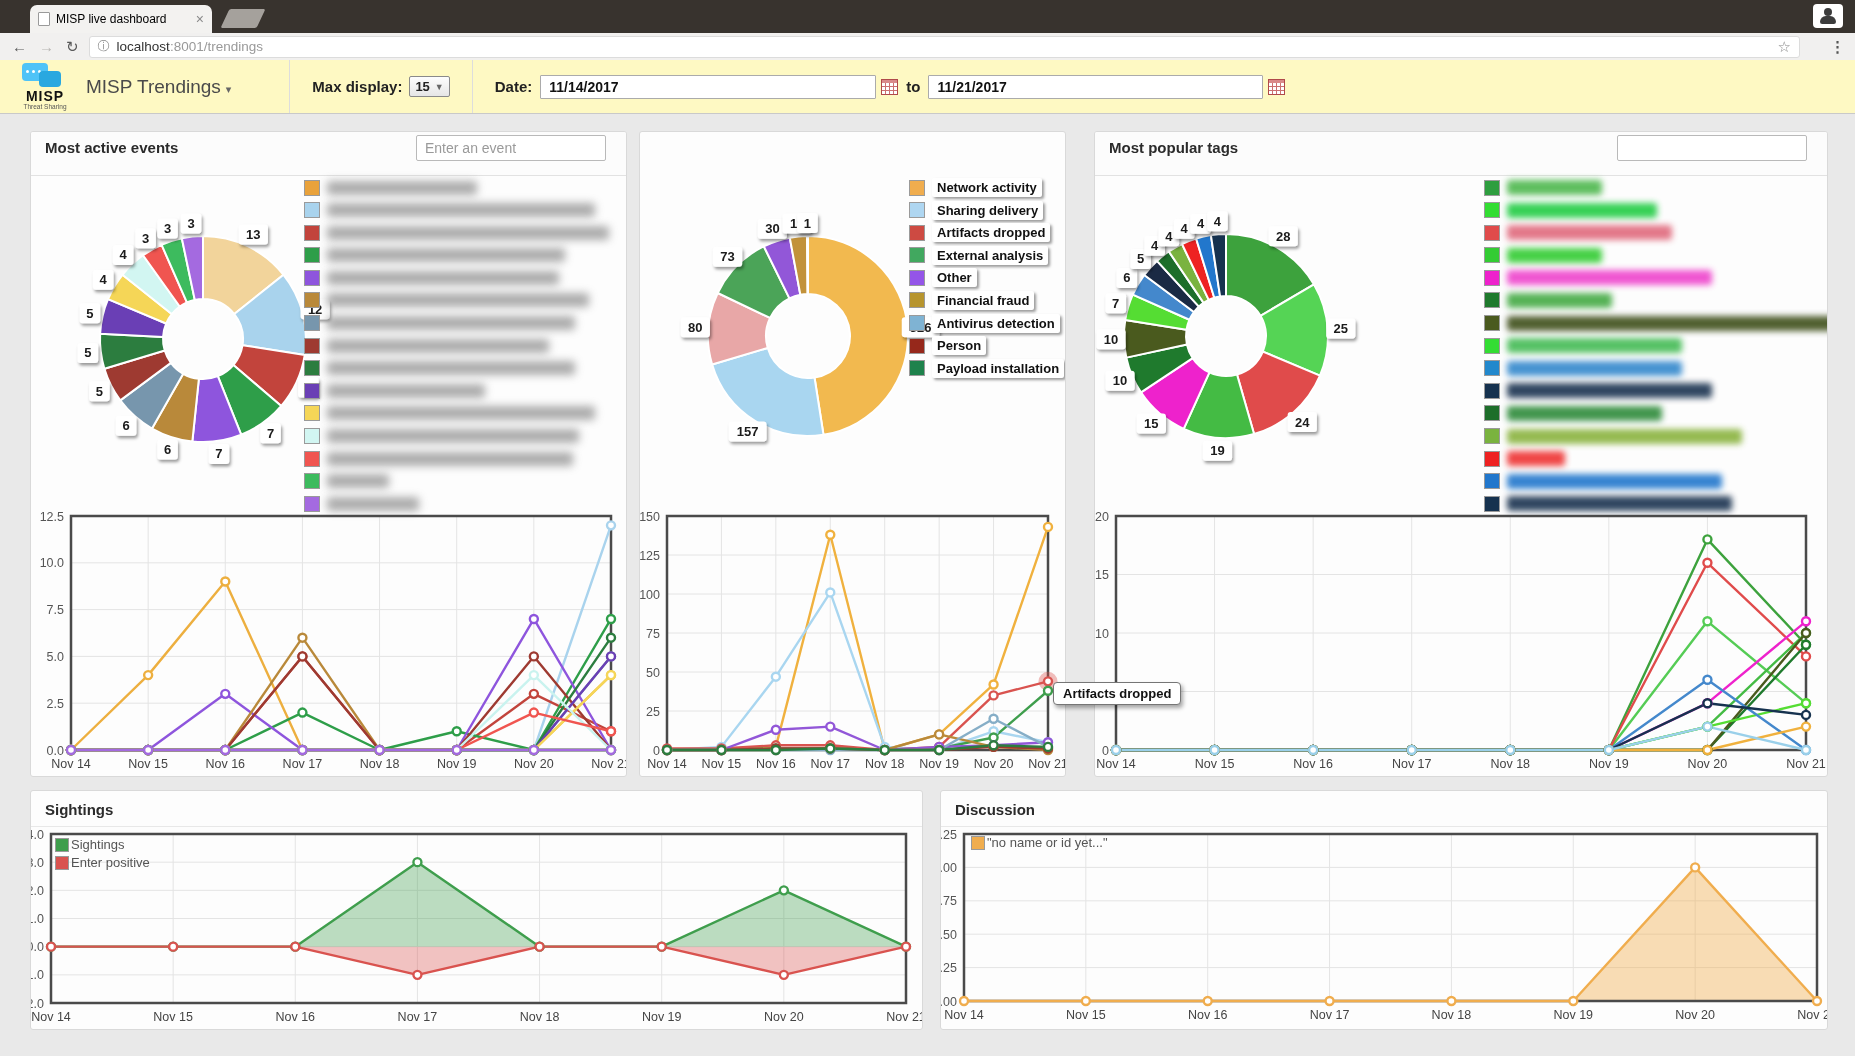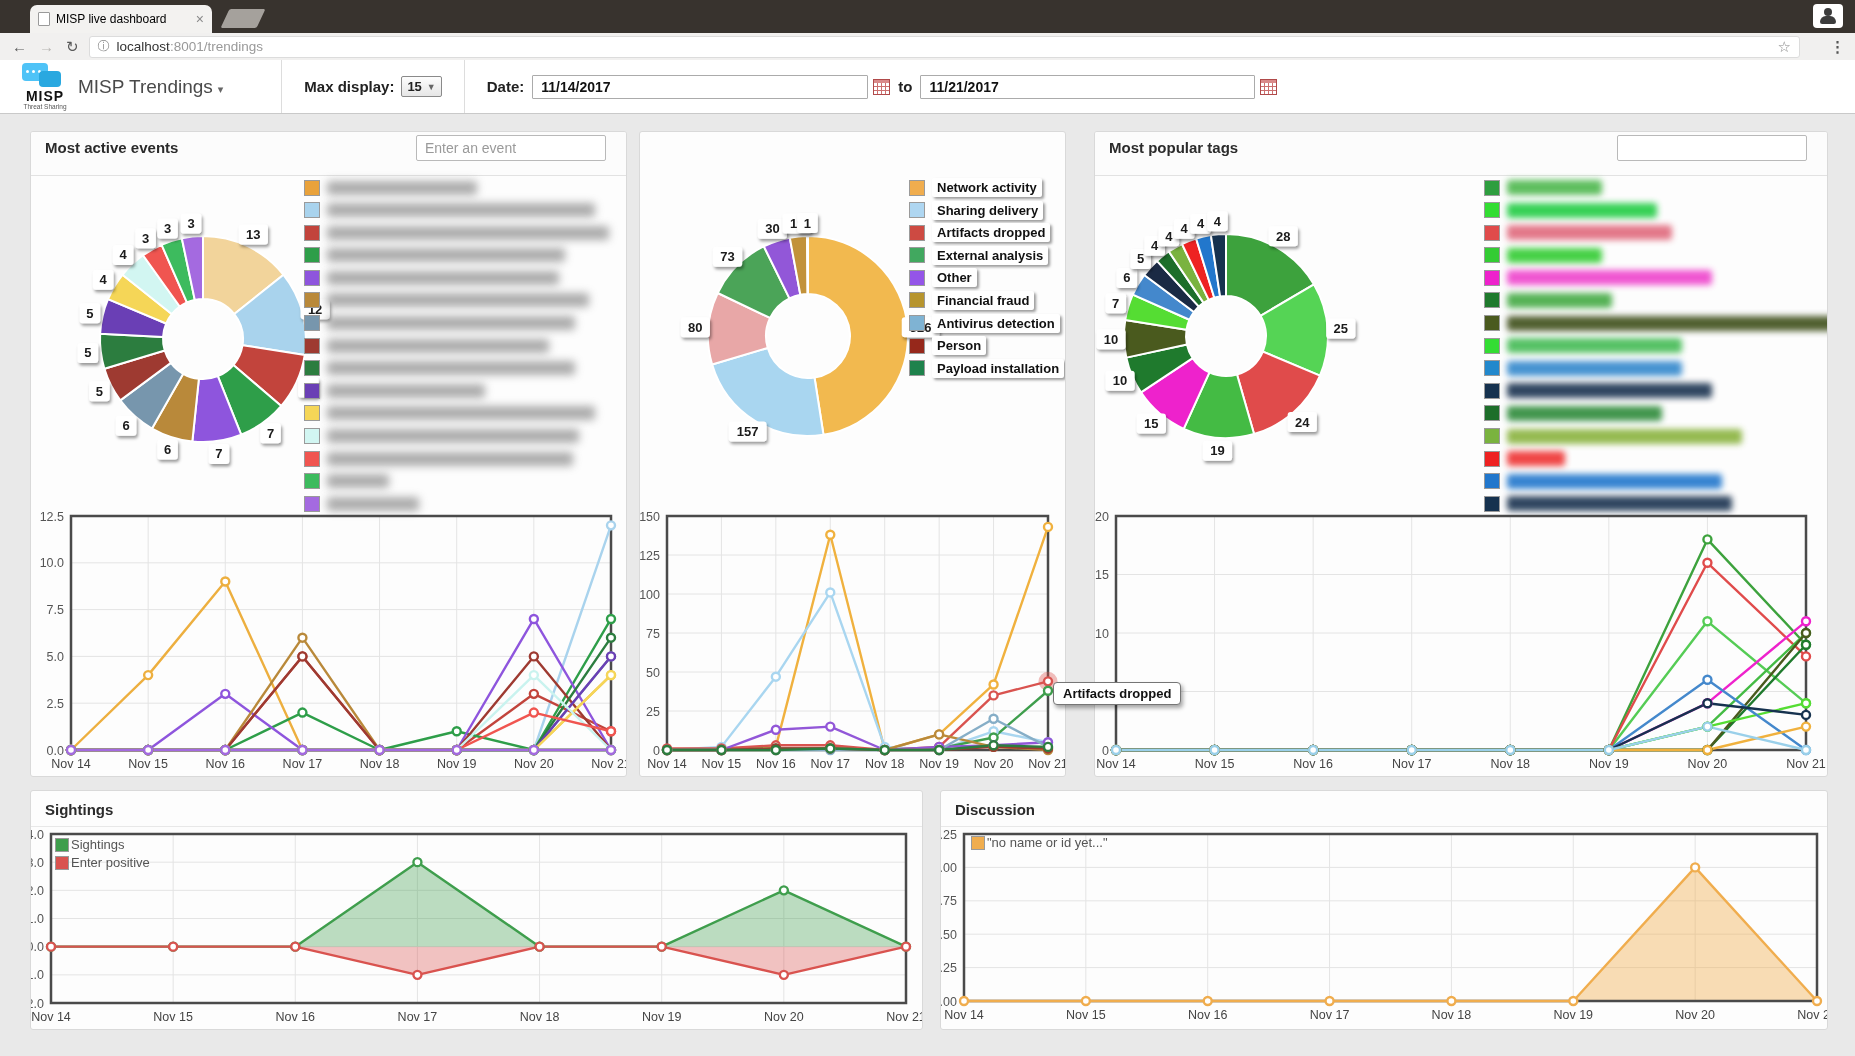--- a/index.html
+++ b/index.html
@@ -17,28 +17,28 @@
   .urlbar{position:absolute;left:0;top:33px;width:1855px;height:27px;background:#f1f0ef;border-bottom:1px solid #d2d0cd;display:flex;align-items:center}
   .navic{font-size:15px;color:#5a5a5a;margin-left:12px}
   .navic.dis{color:#b8b6b3}
   .urlfield{flex:1;height:20px;background:#fff;border:1px solid #dcdcdc;border-radius:3px;margin-left:10px;margin-right:30px;display:flex;align-items:center;padding:0 8px;font-size:13.5px}
   .infoic{color:#8a8a8a;font-size:12px;margin-right:7px}
   .urlhost{color:#333}
   .urlpath{color:#999}
   .starwrap{margin-left:auto;color:#8a8a8a;font-size:15px}
   .menudots{color:#555;font-size:15px;letter-spacing:0;margin-right:10px;font-weight:bold}
   
-  .appheader{position:absolute;left:0;top:60px;width:1855px;height:53px;background:#ffffff;border-bottom:1px solid #c9c9c9;display:flex;align-items:center}
+  .appheader{position:absolute;left:0;top:60px;width:1855px;height:53px;background:#fef9c3;border-bottom:1px solid #c9c9c9;display:flex;align-items:center}
   .brand{position:relative;width:66px;height:50px;margin-left:12px;flex:none}
   .bub1{position:absolute;left:10px;top:1px;width:26px;height:18px;border-radius:4px;background:#4fc3f7}
   .bub1 i{position:absolute;top:7px;width:3px;height:3px;border-radius:50%;background:#fff}
   .bub2{position:absolute;left:27px;top:9px;width:22px;height:16px;border-radius:4px;background:#29a8e0}
   .brandname{position:absolute;left:0;top:26px;width:66px;text-align:center;font-weight:bold;font-size:14px;color:#111;letter-spacing:1px}
   .brandsub{position:absolute;left:0;top:41px;width:66px;text-align:center;font-size:6.5px;color:#555}
-  .navtitle{margin-left:0;font-size:19px;color:#4a4a4a;white-space:nowrap}
+  .navtitle{margin-left:8px;font-size:19px;color:#4a4a4a;white-space:nowrap}
   .caret{font-size:11px;color:#666;margin-left:5px}
   .hsep{width:1px;height:53px;background:#ddd;margin-left:58px;flex:none}
   .hlabel{font-weight:bold;font-size:15px;color:#222;margin-left:22px;white-space:nowrap}
   .mini-select{display:flex;align-items:center;gap:4px;border:1px solid #8a8a8a;border-radius:2px;background:linear-gradient(#fdfdfd,#e6e6e6);padding:2px 5px;font-size:13px;font-weight:bold;color:#222;margin-left:7px}
   .mini-select .caret{margin-left:1px;font-size:9px}
   .dateinput{height:24px;border:1px solid #ababab;border-radius:1px;background:#fff;font-weight:bold;font-size:14px;color:#111;padding:0 8px;margin-left:8px;box-sizing:border-box;font-family:"Liberation Sans",sans-serif}
   .din1{width:336px}
   .din2{width:335px}
   .calicon{width:15px;height:14px;margin-left:5px;border:1px solid #b04a4a;background-color:#fff;background-image:linear-gradient(#d98a8a 3px,transparent 3px),repeating-linear-gradient(0deg,transparent 0 3px,#cc7070 3px 4px),repeating-linear-gradient(90deg,transparent 0 3px,#cc7070 3px 4px);flex:none}
   .tolabel{font-weight:bold;font-size:15px;color:#222;margin-left:8px}

